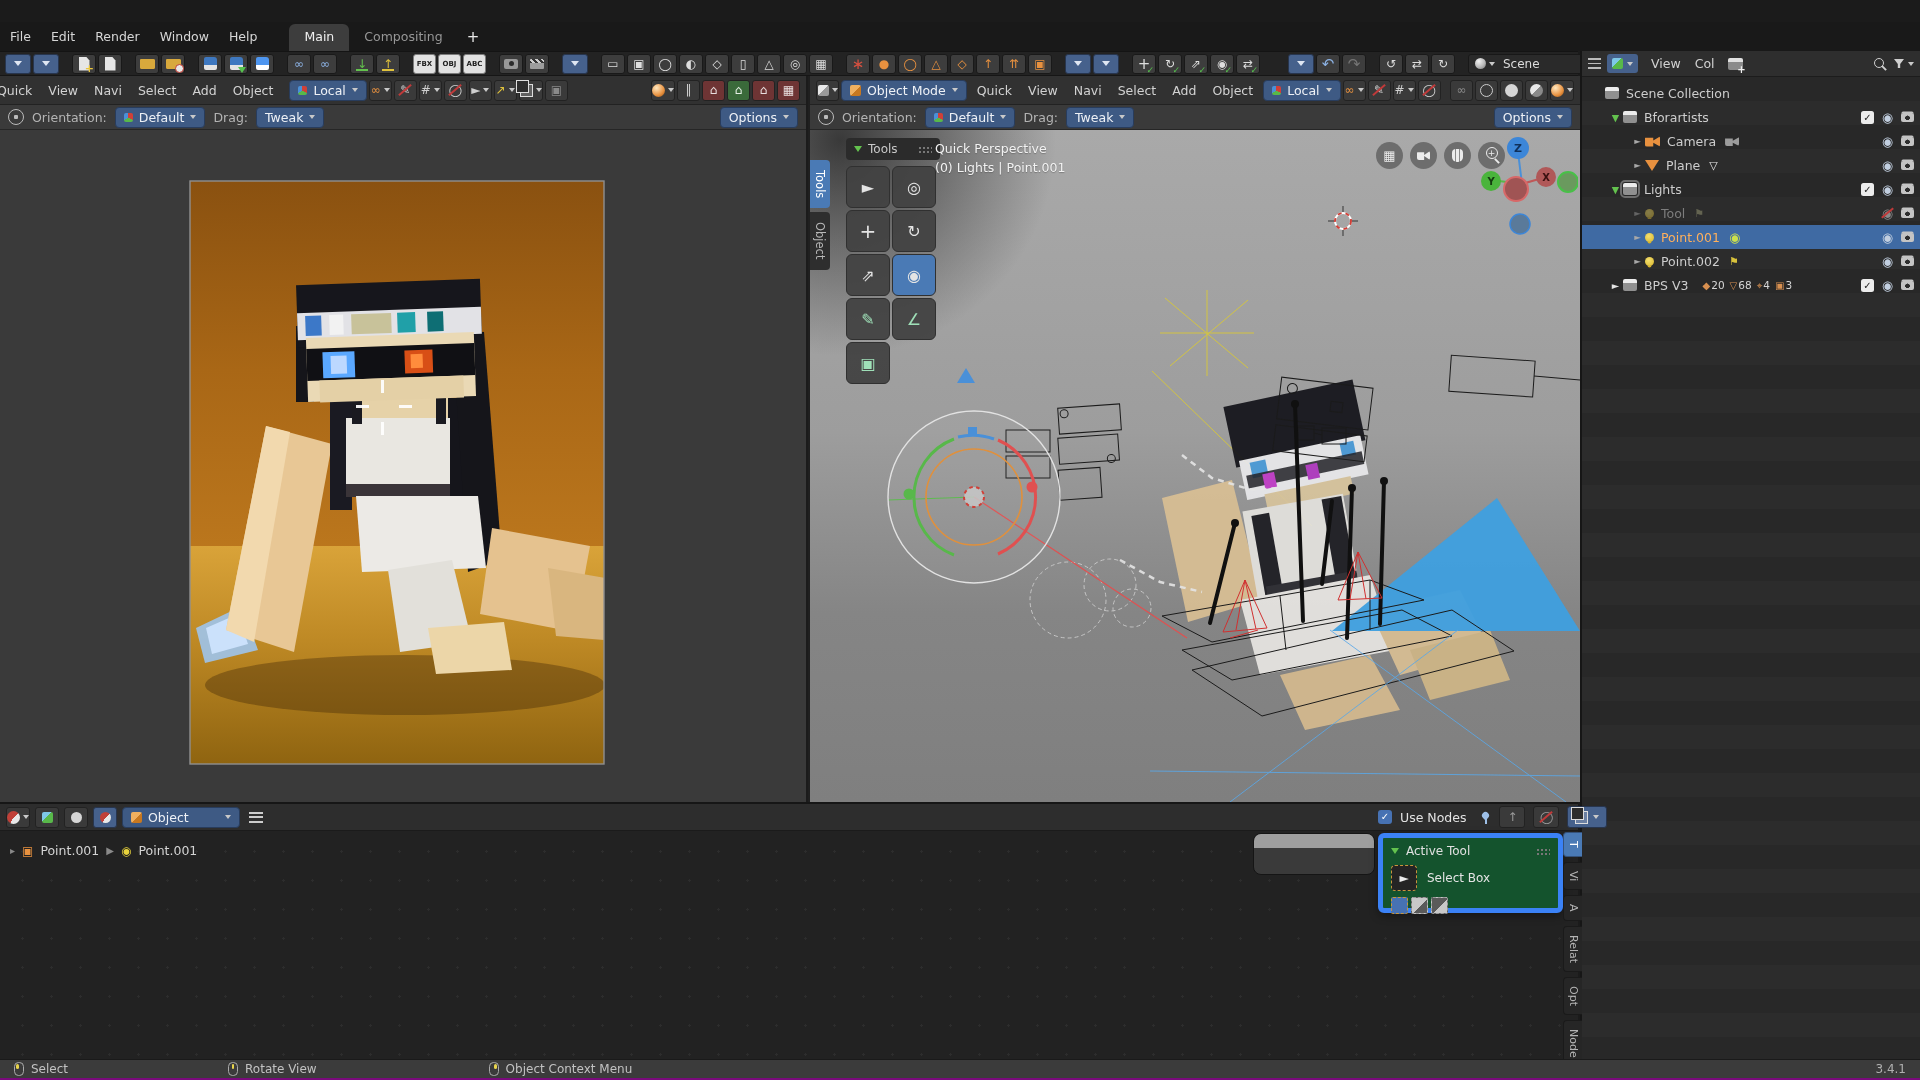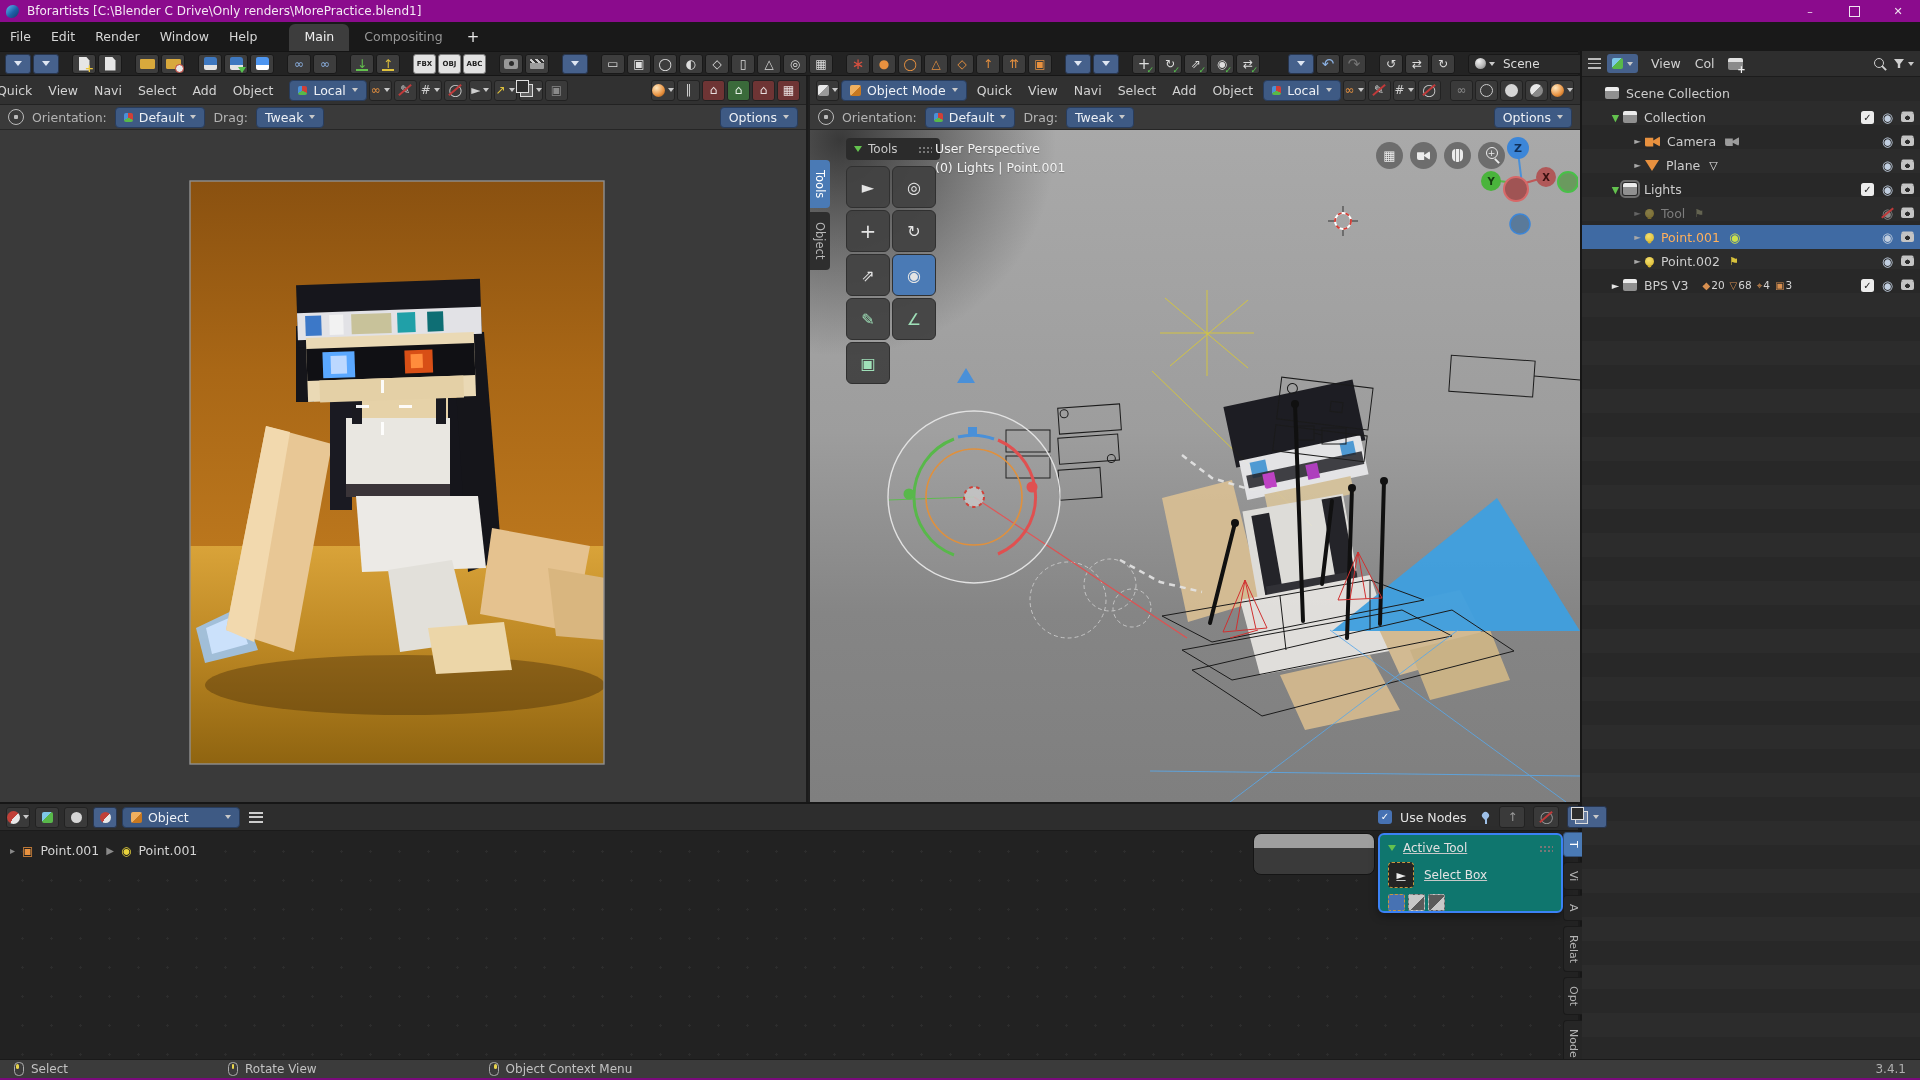--- a/index.html
+++ b/index.html
@@ -175,21 +175,21 @@
   #node2::before{content:"";position:absolute;left:0;top:0;right:0;height:14px;background:#9e9e9e;}
   
   #usenodes{left:1378px;top:806px;display:flex;align-items:center;gap:8px;}
   .chkbox{width:14px;height:14px;background:#4772b3;border-radius:3px;color:#fff;font-size:10px;line-height:14px;text-align:center;}
   .unlabel{color:#e2e2e2;font-size:12.5px;margin-right:6px;}
   .unbtn{width:24px;height:20px;background:#3a3a3a;border:1px solid #222;border-radius:3px;display:flex;align-items:center;justify-content:center;color:#9a9a9a;position:relative;}
   .unbtn.slashed::after{content:"";position:absolute;width:16px;height:2px;background:#c03a3a;transform:rotate(-40deg);}
   .unbtn.blue{background:#46618c;border-color:#27354e;color:#e8e8e8;}
   .ovl{width:11px;height:11px;border:1.5px solid #ddd;background:#fff3;position:relative;}
   .ovl::after{content:"";position:absolute;left:-5px;top:-5px;width:11px;height:11px;border:1.5px solid #ddd;background:#2d2d2d;}
-  #atpanel{left:1378px;top:833px;width:185px;height:80px;background:#0f766e;border:2px solid #3b82f6;border-radius:6px;box-shadow:0 3px 8px rgba(0,0,0,.35);padding:6px 8px;box-sizing:border-box;text-decoration:underline;}
+  #atpanel{left:1378px;top:833px;width:185px;height:80px;background:#14532d;border:5px solid #3b82f6;border-radius:6px;box-shadow:0 3px 8px rgba(0,0,0,.35);padding:6px 8px;box-sizing:border-box;}
   #atphead{display:flex;align-items:center;gap:7px;}
   #atprow{display:flex;align-items:center;gap:10px;margin-top:7px;}
   .selicon{width:24px;height:24px;border:1.5px dashed #c8963c;border-radius:4px;background:#242424;display:flex;align-items:center;justify-content:center;color:#ececec;font-size:12px;}
   #atmodes{display:flex;gap:3px;margin-top:6px;}
   .atm{width:15px;height:15px;border:1.2px dashed #9a9a9a;border-radius:2px;background:#5a5a5a;}
   .atm.a{background:#4772b3;border-color:#c8963c;}
   .atm.b{background:linear-gradient(135deg,#c8c8c8 0 55%,#5a5a5a 55%);}
   .atm.c{background:linear-gradient(135deg,#5a5a5a 0 55%,#c8c8c8 55%);}
   #netabs{left:1563px;top:832px;display:flex;flex-direction:column;gap:5px;}
   .ntab{writing-mode:vertical-rl;padding:8px 2.5px;background:#262626;color:#b4b4b4;border-radius:4px 0 0 4px;font-size:11px;border:1px solid #1a1a1a;border-right:none;}
@@ -203,31 +203,20 @@
   .m-l::before{left:0.5px;} .m-m::before{left:2.5px;width:2.5px;} .m-r::before{right:0.5px;}
   #version{margin-left:auto;margin-right:14px;color:#b0b0b0;}
   #purpleline{left:0;top:1078px;width:1920px;height:2px;background:#7a0a7c;}
   svg{display:block;}
 </style>
 </head>
 <body>
 
 <div id="app">
 
-  <div id="titlebar" class="abs">
-    <span id="applogo"></span>
-    <span id="titletext">Bforartists [C:\Blender C Drive\Only renders\MorePractice.blend1]</span>
-    <div id="wincontrols">
-      <span class="wbtn">–</span>
-      <span class="wbtn">
-          <span class="wmax"></span>
-        </span>
-      <span class="wbtn">✕</span>
-    </div>
-  </div>
 
   <div id="topbar" class="abs">
     <div style="display:flex">
       <span class="tmenu">File</span>
         <span class="tmenu">Edit</span>
         <span class="tmenu">Render</span>
         <span class="tmenu">Window</span>
         <span class="tmenu">Help</span>
     </div>
     <div id="wtabs">
@@ -671,21 +660,21 @@
             <span class="toolbtn green">✎</span>
             <span class="toolbtn green">∠</span>
             <span class="toolbtn green">▣</span>
         </div>
       </div>
       <div class="vtabs abs">
         <span class="vtab active">Tools</span>
           <span class="vtab">Object</span>
       </div>
       <div id="vpoverlay" class="abs">
-        <div>User Perspective</div>
+        <div>Quick Perspective</div>
         <div>(0) Lights | Point.001</div>
       </div>
       <div id="navbtns" class="abs">
         <span class="nv">
             <span class="nvgrid">▦</span>
           </span>
         <span class="nv">
             <span class="nvcam"></span>
           </span>
         <span class="nv">
@@ -742,21 +731,21 @@
 
           <span class="olsp"></span>
           <span class="tgl tck none"></span>
           <span class="tgl teye none"></span>
           <span class="tgl tcam none"></span>
         </div>
 
         <div class="olrow ind1">
           <span class="oldisc g">▼</span>
           <span class="olic coll"></span>
-          <span class="ollab">Collection</span>
+          <span class="ollab">Bforartists</span>
           <span class="olx none"></span>
 
           <span class="olsp"></span>
           <span class="tgl tck on"></span>
           <span class="tgl teye on"></span>
           <span class="tgl tcam on"></span>
         </div>
 
         <div class="olrow ind2">
           <span class="oldisc">►</span>

